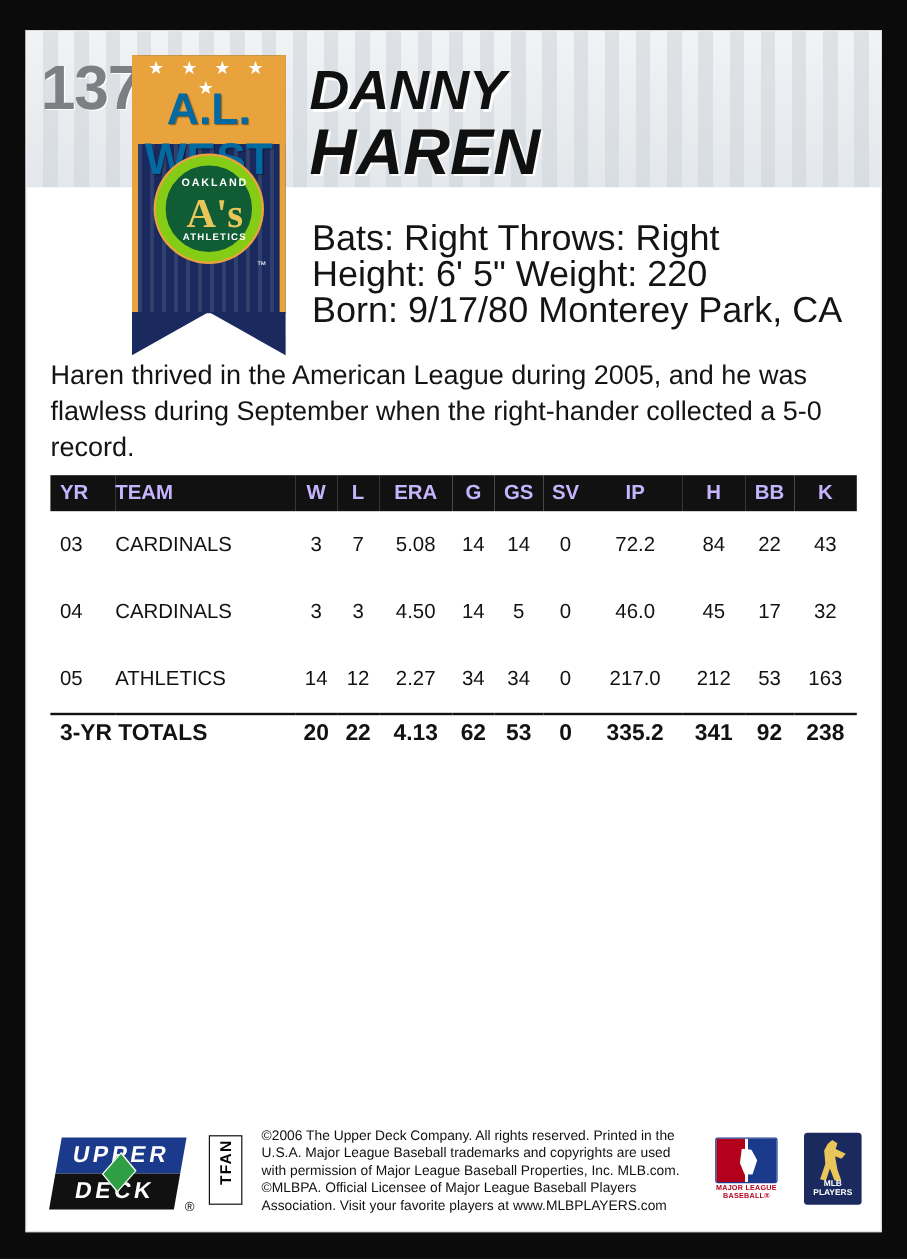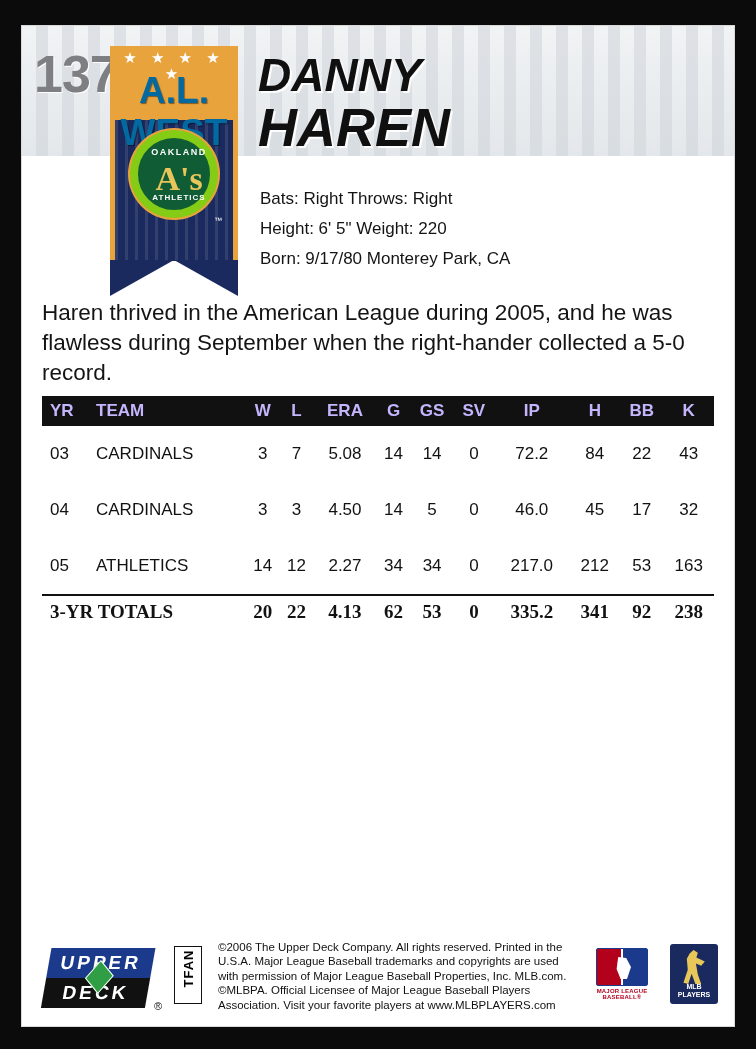--- a/index.html
+++ b/index.html
@@ -196,21 +196,21 @@
     line-height: 54px;
     margin-top: 2px;
   }
 
   
   .vitals {
     position: absolute;
     left: 238px;
     top: 158px;
     color: #141414;
-    font-size: 17px;
+    font-size: 30px;
     line-height: 30px;
   }
 
   
   .bio {
     position: absolute;
     left: 20px;
     top: 272px;
     width: 672px;
     color: #141414;
@@ -243,21 +243,20 @@
     text-align: center;
     padding: 18px 0;
   }
   .stats tbody td.yr { text-align: left; padding-left: 8px; }
   .stats tbody td.team { text-align: left; }
   .stats tbody tr.totals td {
     font-weight: bold;
     font-size: 19px;
     border-top: 2px solid #111111;
     padding-top: 5px;
-    font-family: Liberation Serif, serif;
   }
   .stats tbody tr.totals td.yr {
     text-align: left;
     padding-left: 8px;
     letter-spacing: 0px;
   }
   .totals-label {
     white-space: nowrap;
   }
 

